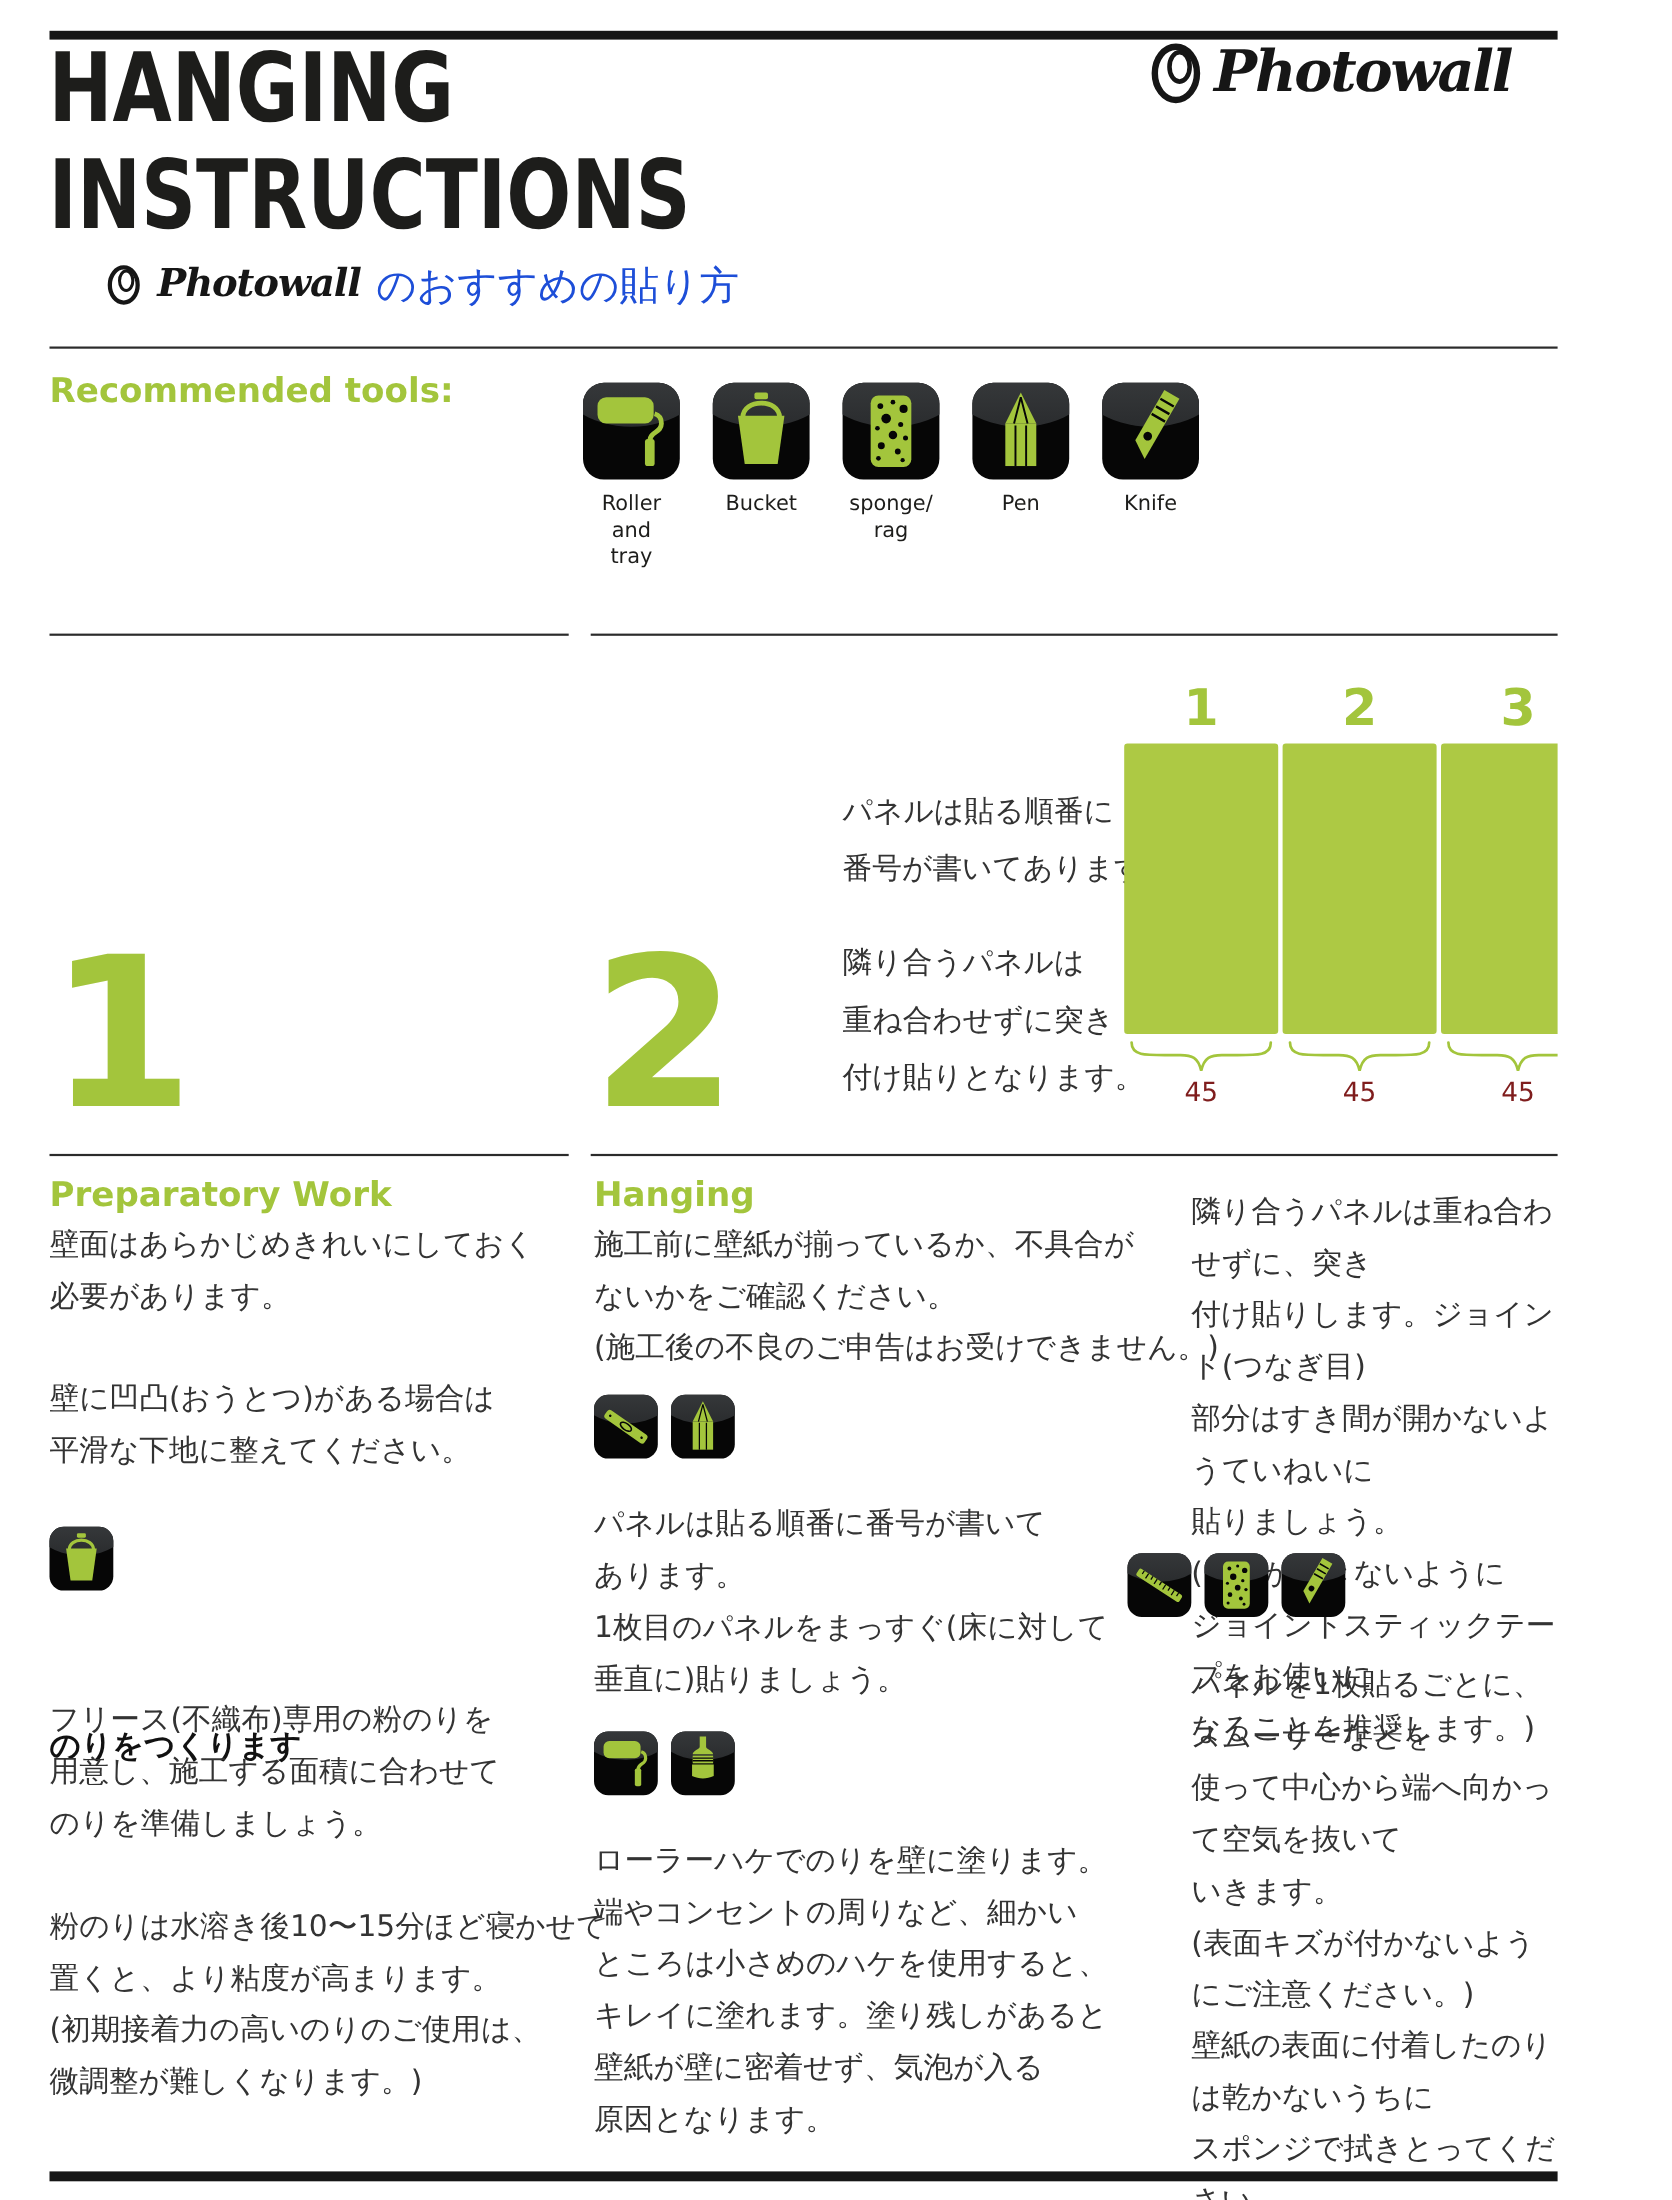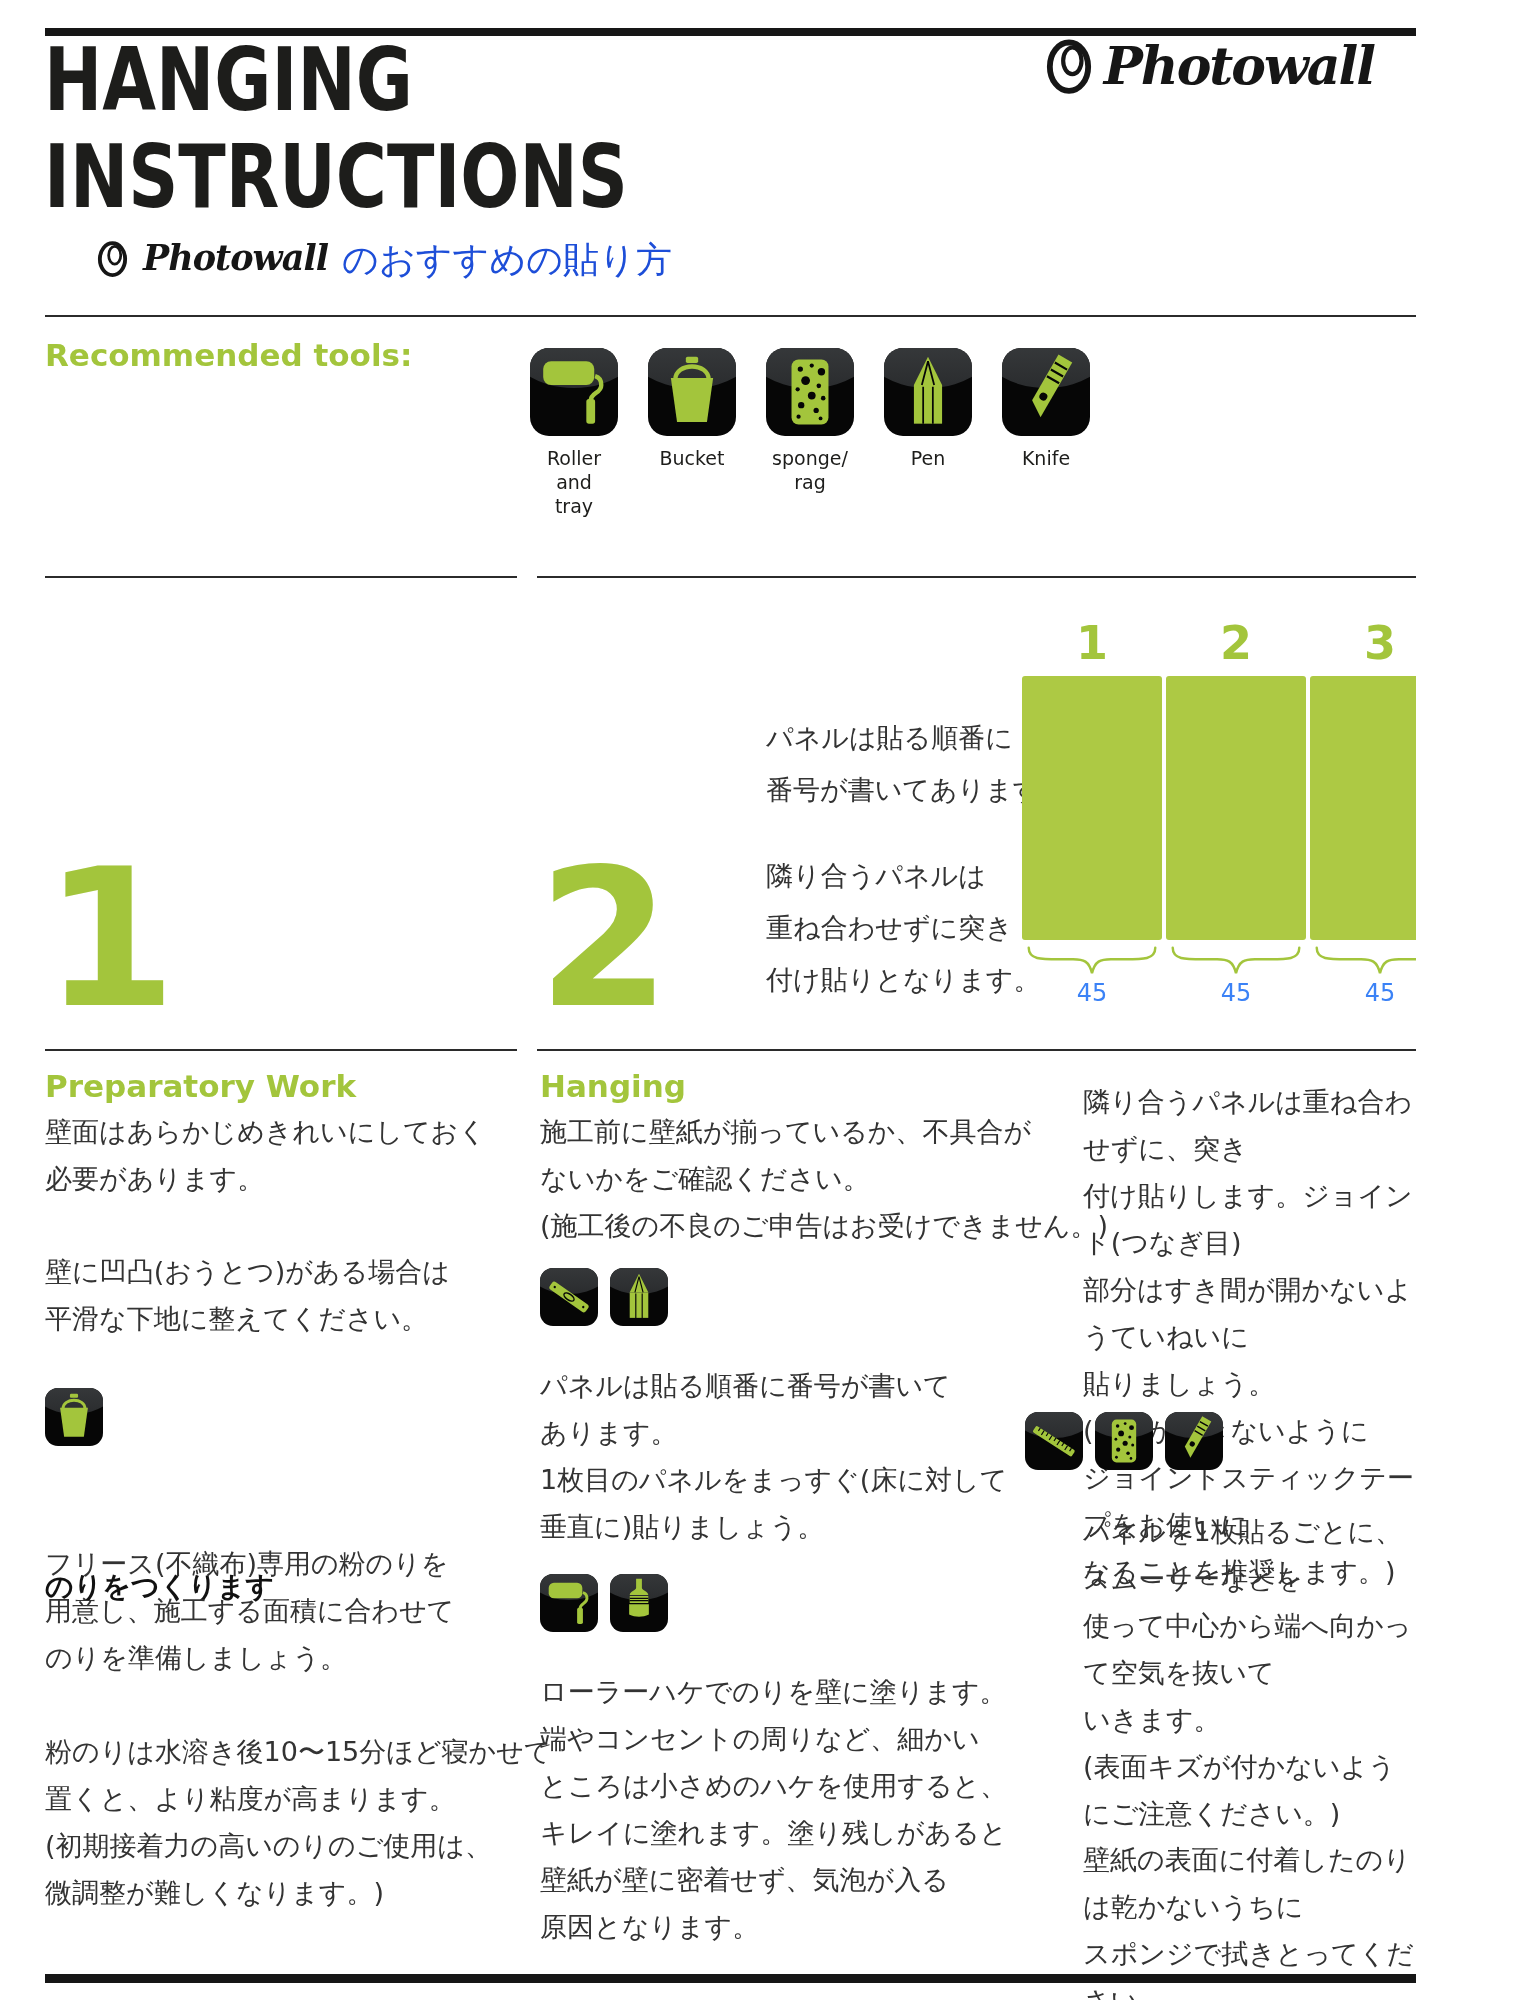--- a/index.html
+++ b/index.html
@@ -48,21 +48,21 @@
   .num-big{position:absolute;font-size:190px;line-height:190px;font-weight:bold;color:#a3c53c;}
   .num1{left:44px;top:845px;}
   .num2{left:538px;top:845px;}
 
   .figure{position:absolute;left:1022px;top:612px;width:428px;}
   .panel-col{position:absolute;top:0;width:140px;text-align:center;}
   .pc1{left:0;} .pc2{left:144px;} .pc3{left:288px;}
   .panel-num{font-size:46px;line-height:62px;font-weight:bold;color:#a3c53c;height:64px;}
   .panel-rect{width:140px;height:264px;background:#adc944;border-radius:3px;}
   .panel-brace{display:block;width:140px;height:34px;margin-top:5px;}
-  .panel-w{font-size:24px;color:#3b82f6;margin-top:0px;}
+  .panel-w{font-size:24px;color:#7f1d1d;margin-top:0px;}
 
   .jp{position:absolute;font-size:27px;line-height:47px;color:#333;white-space:pre-line;}
   .fig-cap{line-height:52px;}
   .cap1{left:766px;top:712px;}
   .cap2{left:766px;top:850px;}
 
   .c1{left:45px;} .c2{left:540px;} .c3{left:1083px;}
   .p-clean{top:1108px;} .p-flat{top:1248px;}
   .glue-tile{left:45px;top:1388px;}
   .glue-title{position:absolute;left:45px;top:1568px;font-size:28px;font-weight:bold;color:#111;}

